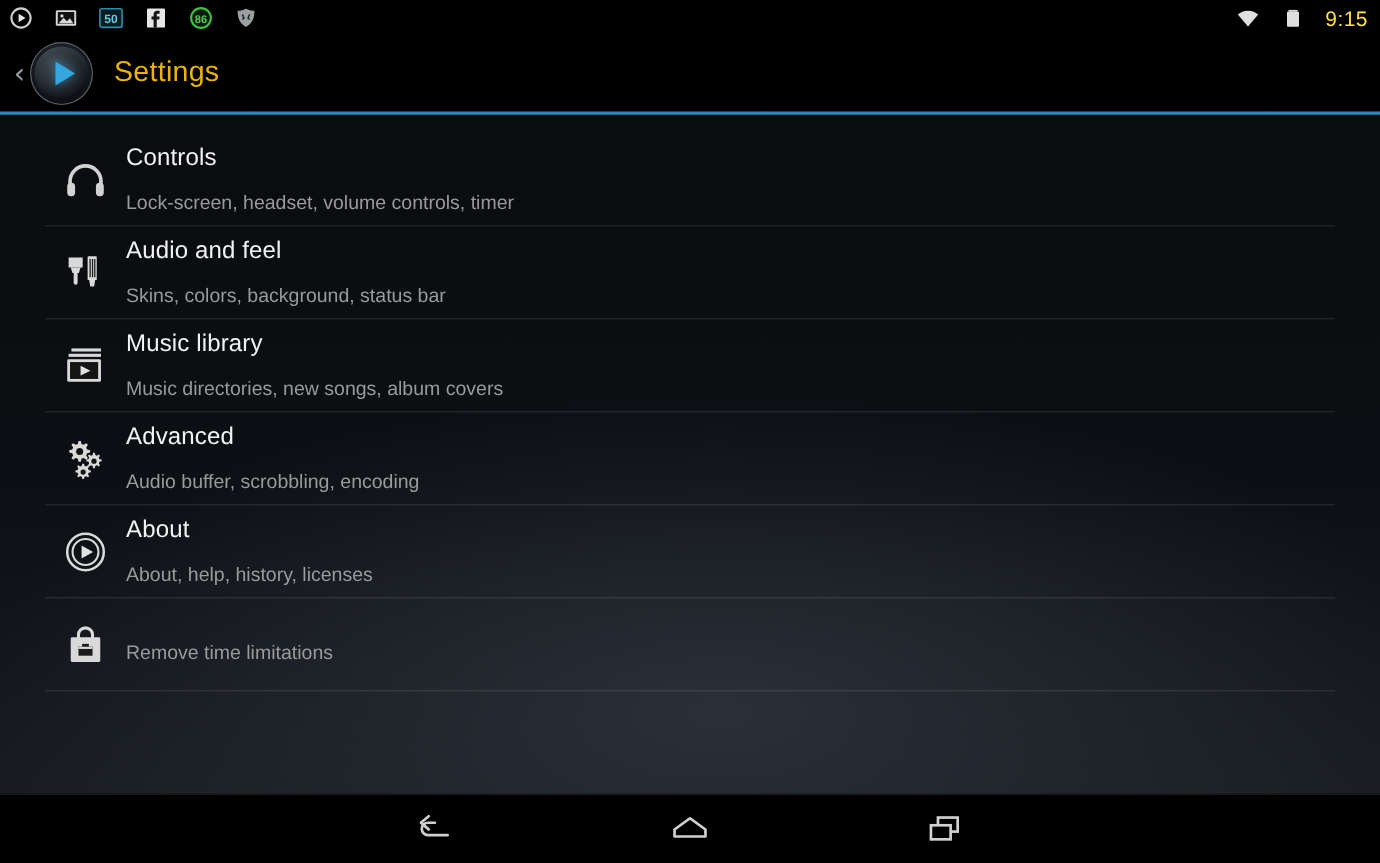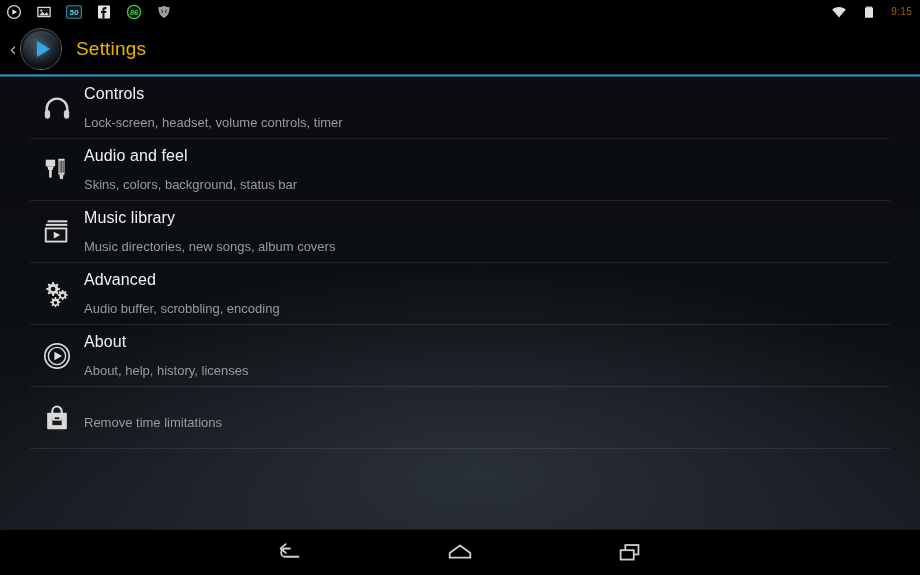--- a/index.html
+++ b/index.html
@@ -20,23 +20,23 @@
   
   #status-bar {
     height:24px; flex:0 0 24px;
     background:#000;
     display:flex; align-items:center;
     padding:0 8px 0 6px;
     position:relative; z-index:5;
   }
   .status-left { display:flex; align-items:center; gap:6px; }
   .status-right { margin-left:auto; display:flex; align-items:center; gap:6px; }
-  .sb-icon { width:24px; height:16px; display:block;font-style:italic; }
+  .sb-icon { width:24px; height:16px; display:block; }
   .clock {
-    color:#a16207; font-size:10px; letter-spacing:0.3px;
+    color:#fde047; font-size:14px; letter-spacing:0.3px;
     line-height:16px;
   }
 
   
   #action-bar {
     flex:0 0 50px; height:50px;
     display:flex; align-items:center;
     background:#000;
     padding-left:6px;
     position:relative;
@@ -83,20 +83,21 @@
     background:linear-gradient(to bottom,#0d2c3c 0%,#2fa4d8 45%,#1f7ca8 70%,#06151d 100%);
   }
 
   
   #content {
     flex:1 1 auto;
     position:relative;
     background:
       radial-gradient(ellipse 700px 300px at 52% 88%, #2a3038 0%, rgba(20,24,29,0) 72%),
       linear-gradient(to bottom, #0a0c0f 0%, #0c0f13 55%, #181c22 100%);
+    padding-top:12px;
     overflow:hidden;
   }
   #settings-list { padding:0 30px; }
   .setting-row {
     display:flex; align-items:center;
     height:62px;
     border-bottom:1px solid rgba(255,255,255,0.085);
     cursor:pointer;
   }
   .setting-row:last-child { border-bottom:1px solid rgba(255,255,255,0.085); }

